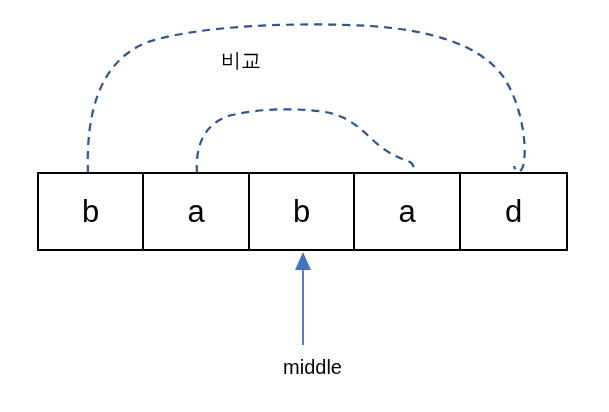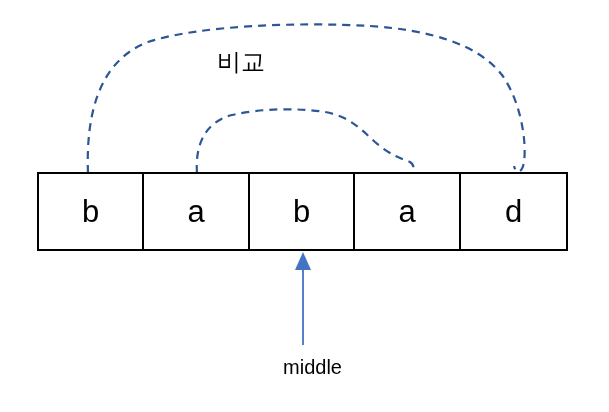--- a/index.html
+++ b/index.html
@@ -48,21 +48,21 @@
   }
   .array-cell:last-child {
     border-right: none;
   }
   #compare-label {
     position: absolute;
     left: 0;
     top: 50px;
     width: 482px;
     text-align: center;
-    font-size: 24px;
+    font-size: 20px;
     line-height: 1;
     color: #000000;
     font-family: "Liberation Sans", sans-serif;
     letter-spacing: 0px;
   }
   #middle-label {
     position: absolute;
     left: 0;
     top: 357px;
     width: 609px;

